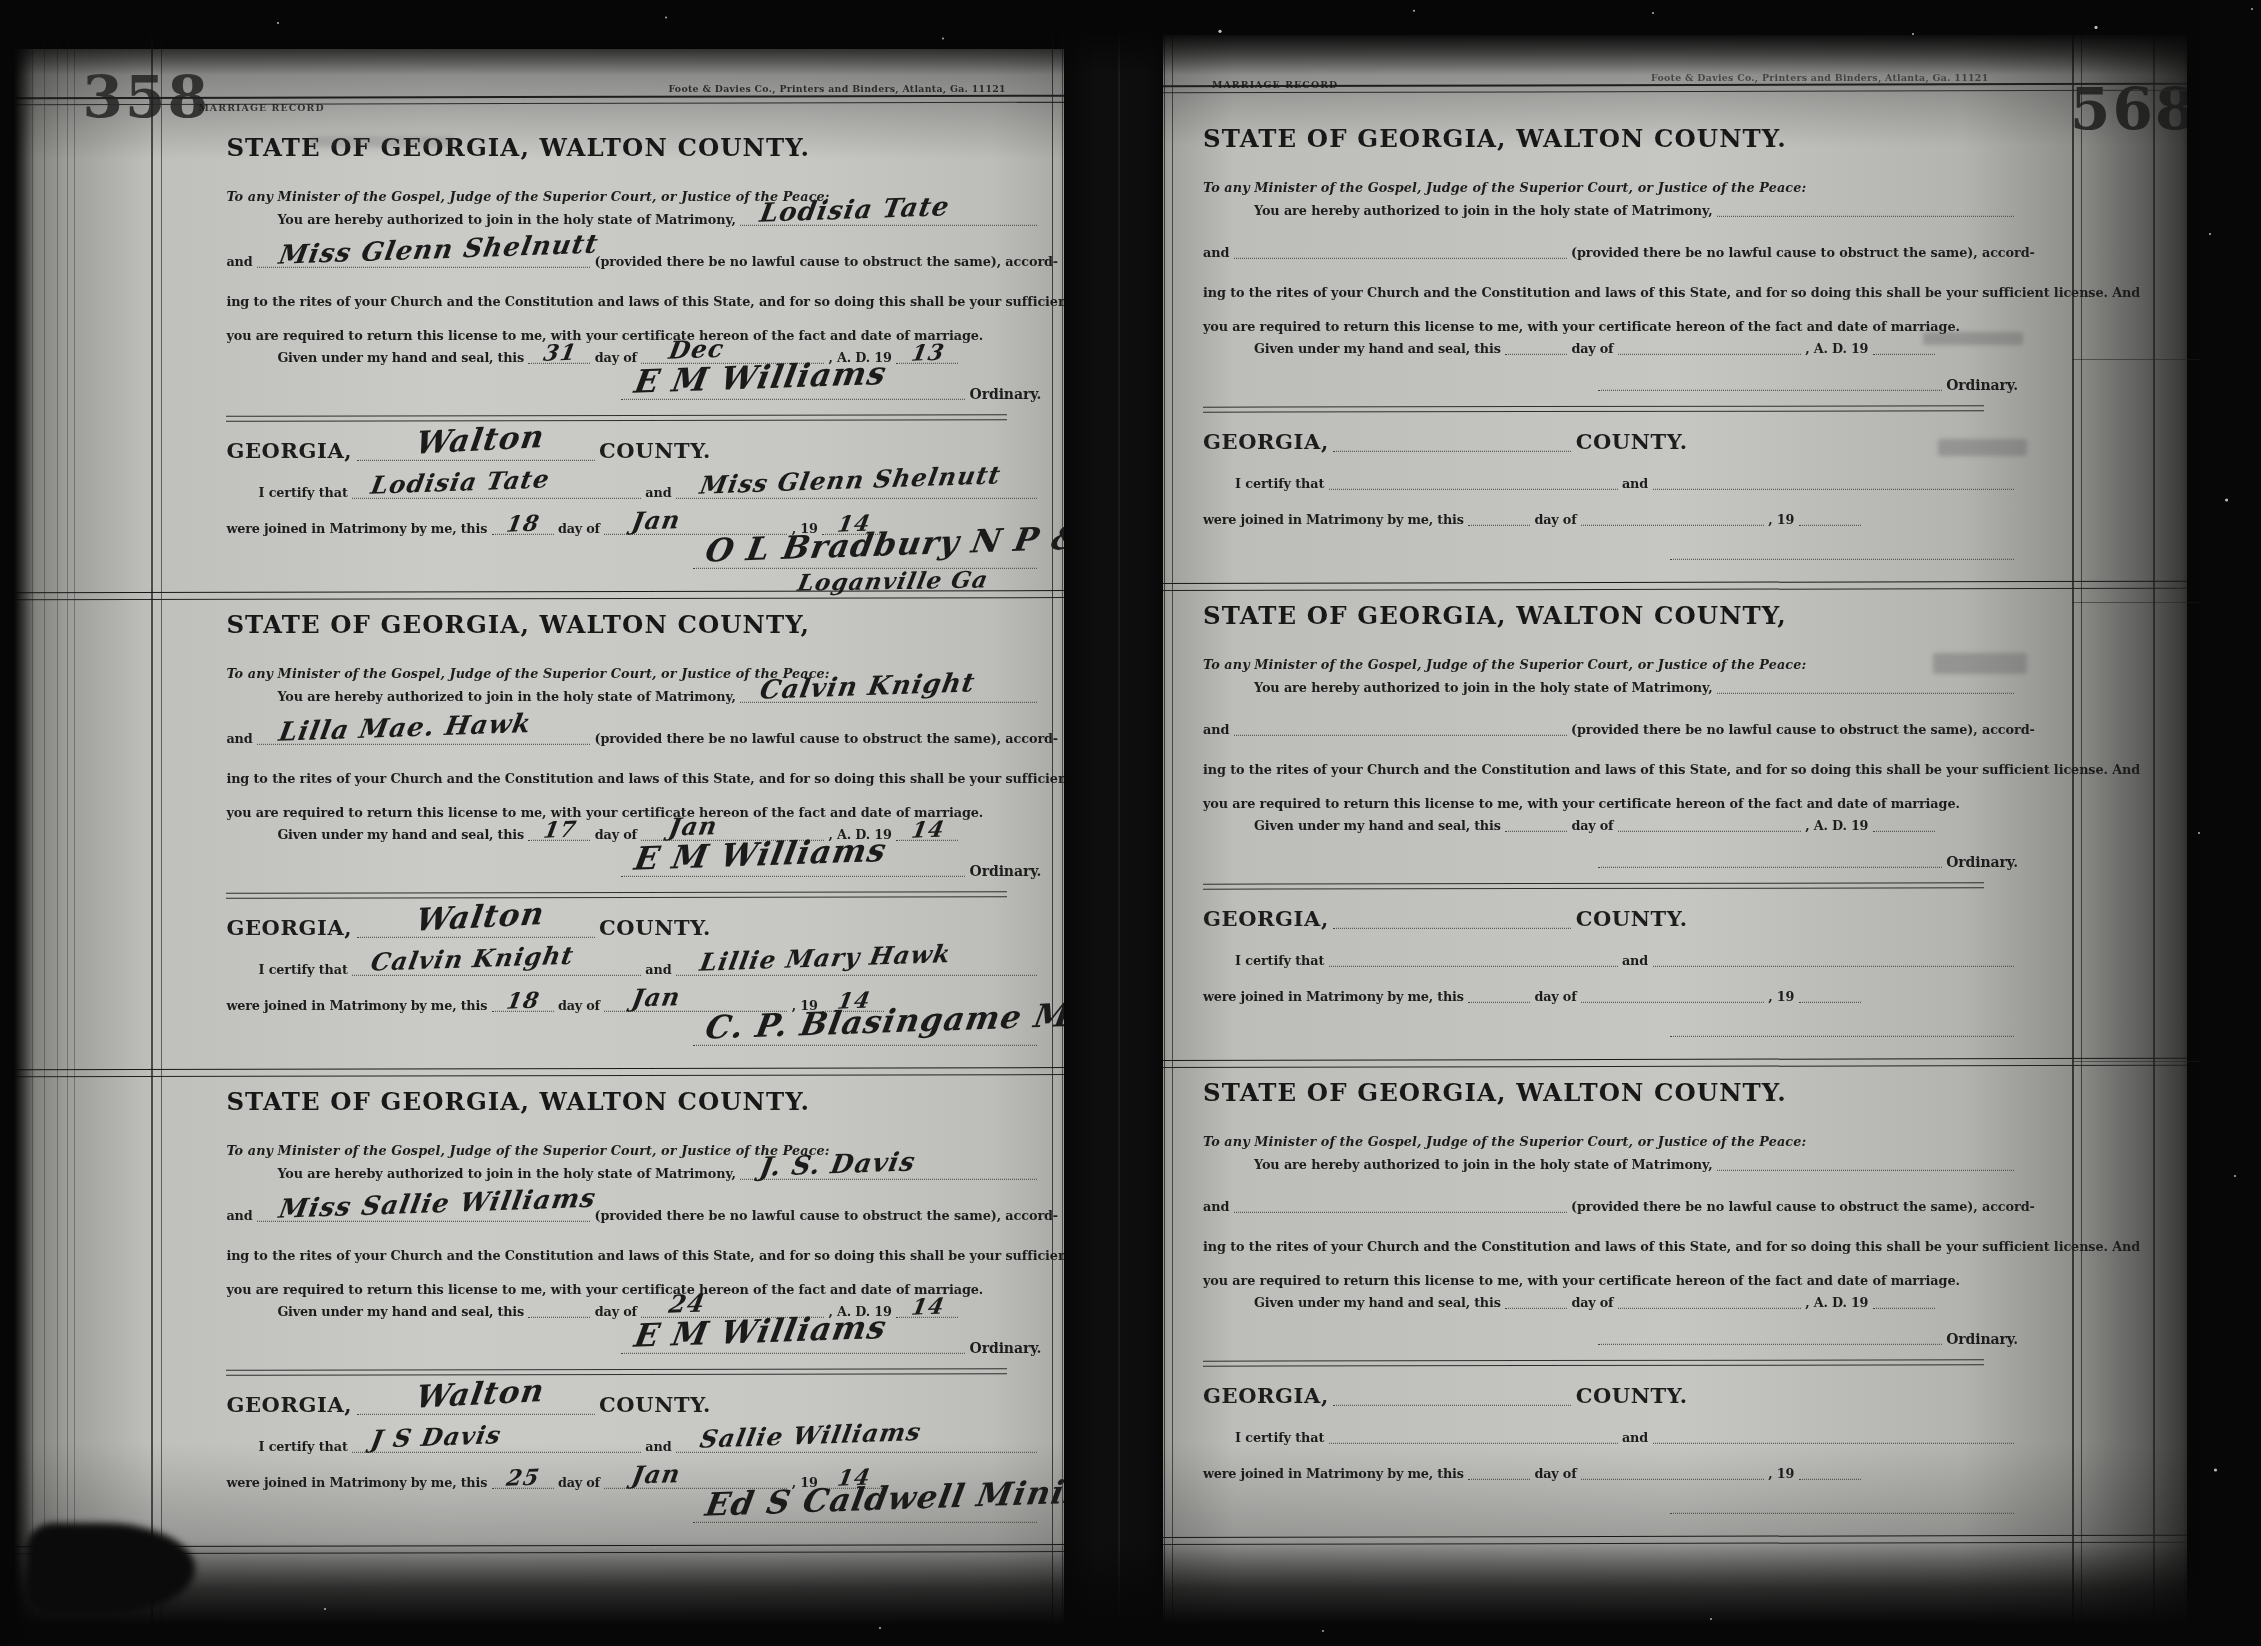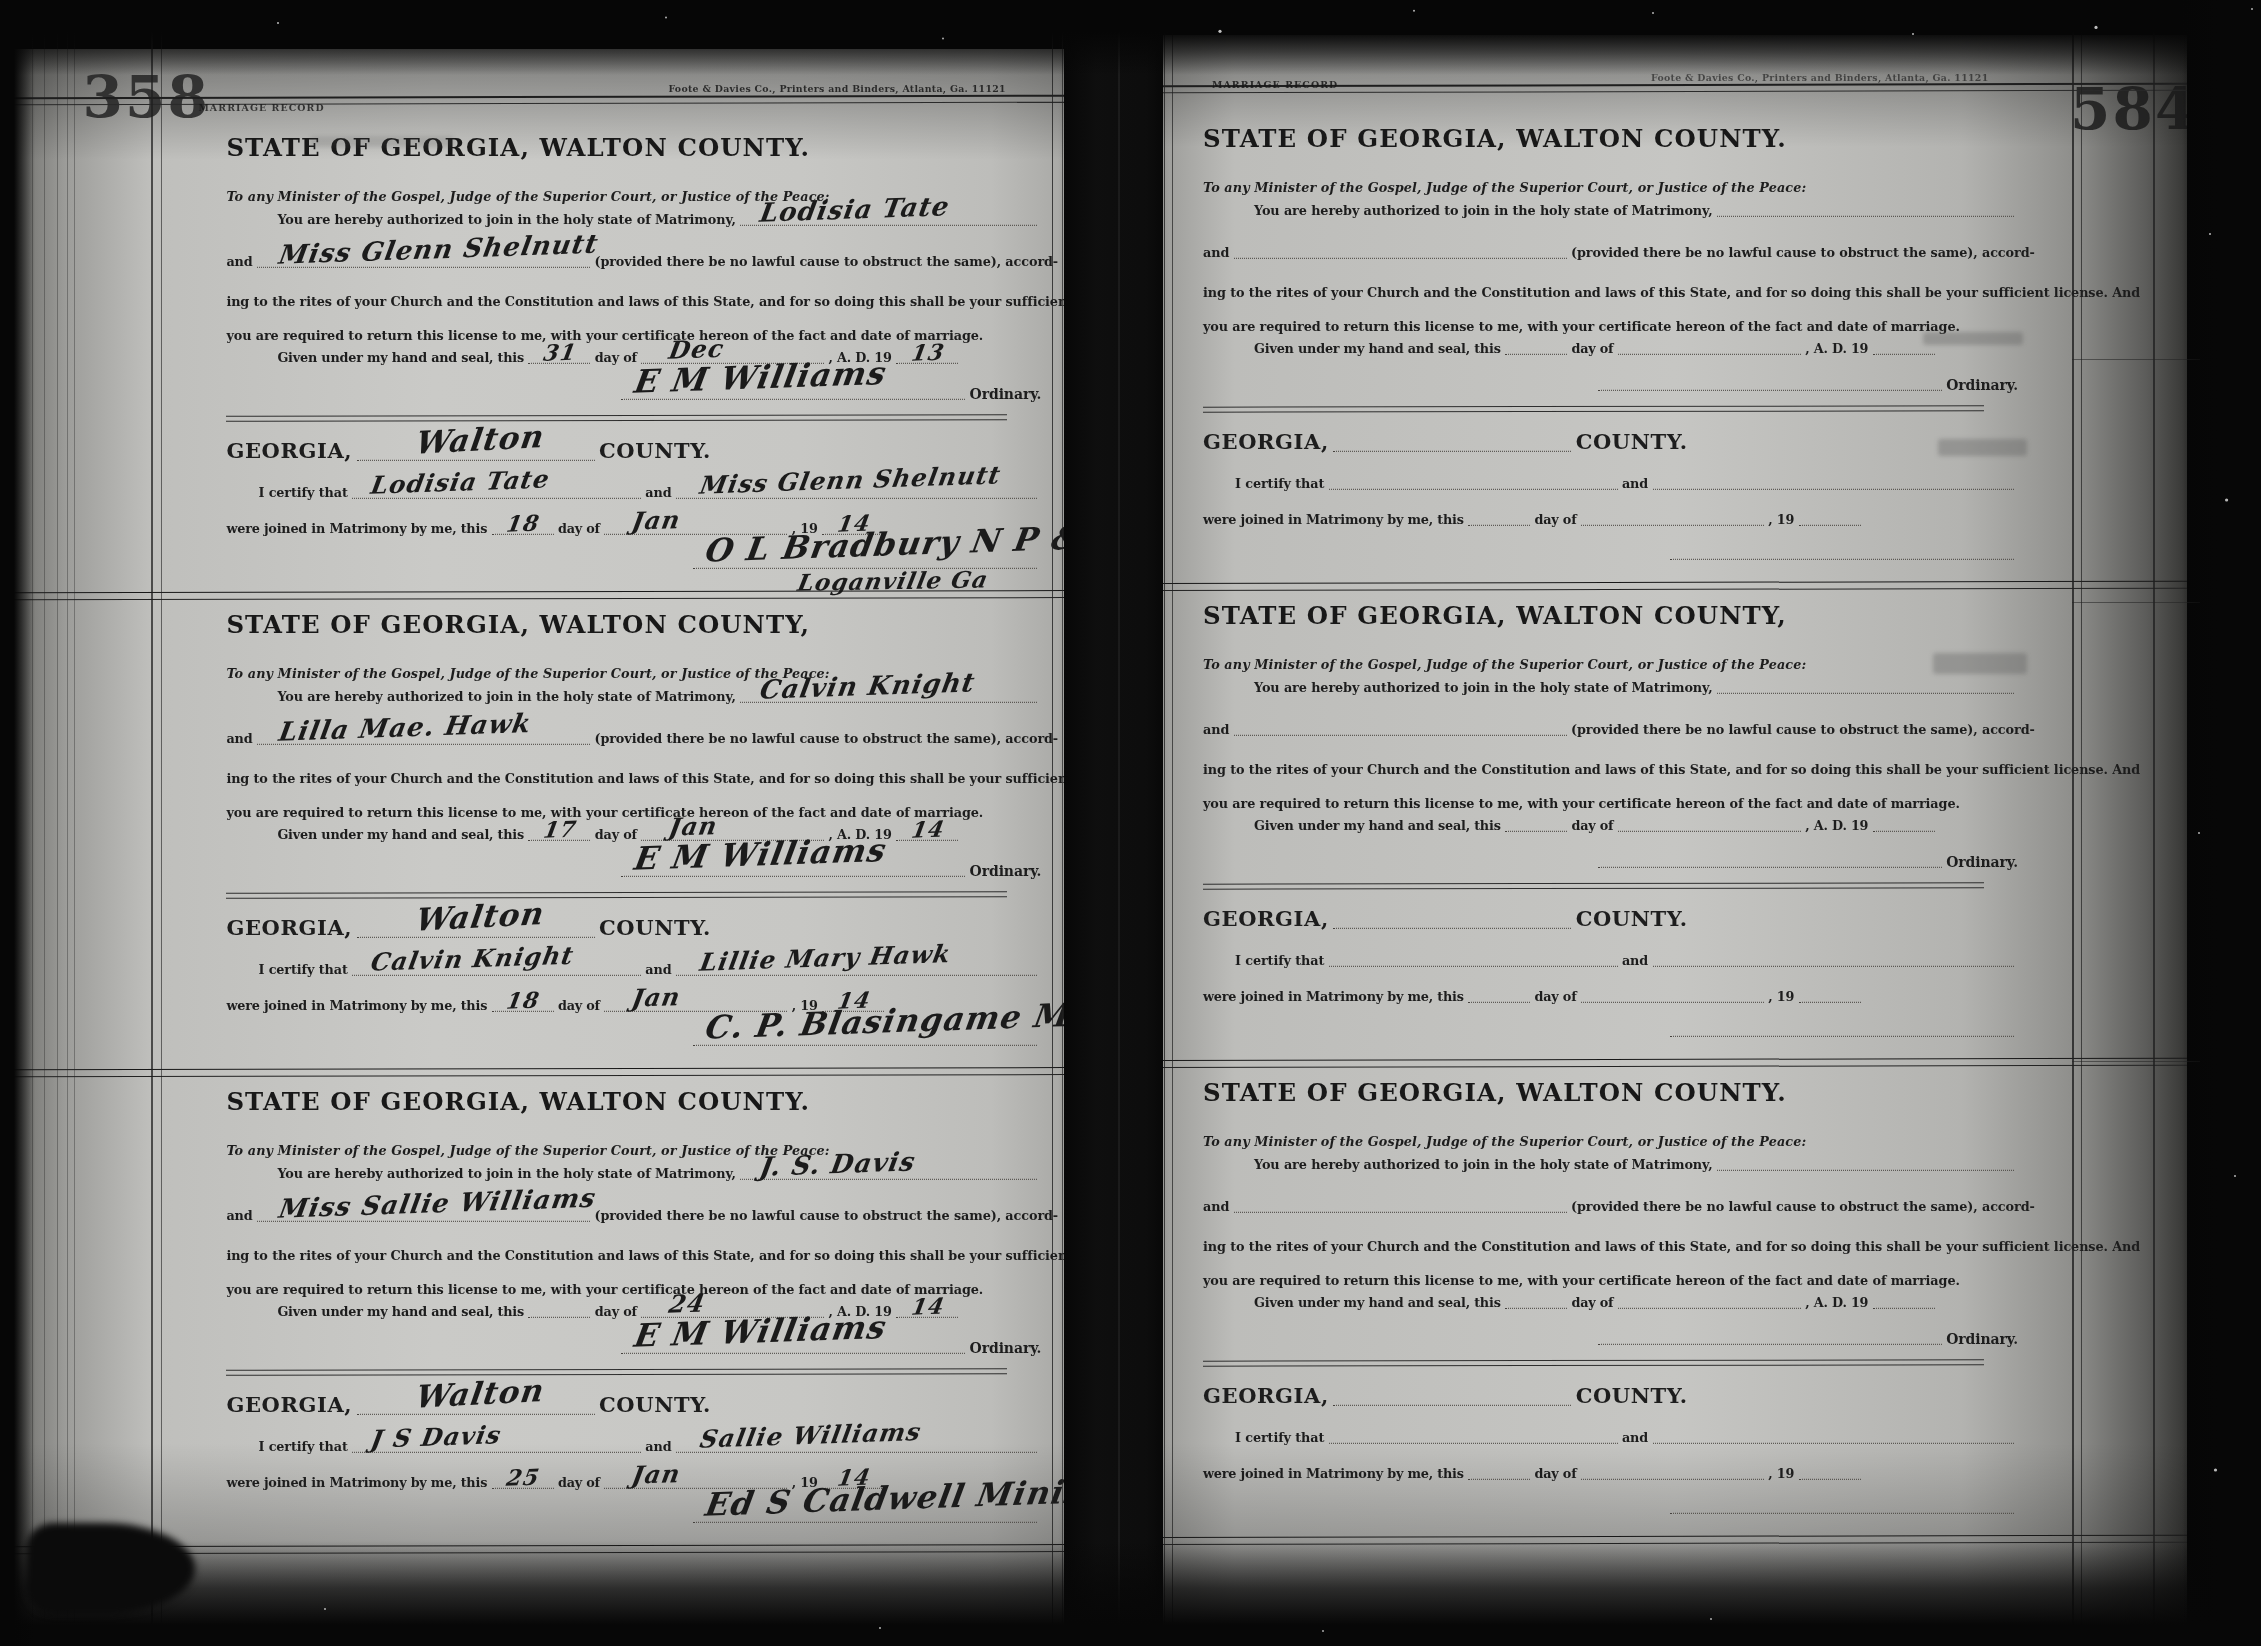--- a/index.html
+++ b/index.html
@@ -352,21 +352,21 @@
               <span class="hw sig">Ed S Caldwell  Minister</span>
               <span class="hw sig2"></span>
             </span>
     </div>
     <div class="blockrule"></div>
   </section>
 </div>
   </div>
 
   <div class="page page-r">
-    <div class="pagenum pn-r">584</div>
+    <div class="pagenum pn-r">568</div>
     <div class="toprule"></div>
     <div class="edge-label">MARRIAGE RECORD</div>
     <div class="imprint">Foote &amp; Davies Co., Printers and Binders, Atlanta, Ga. 11121</div>
     <div class="content">
   <section class="license">
     <h2 class="r-header">STATE OF GEORGIA, WALTON COUNTY.</h2>
     <p class="row r-addr">To any Minister of the Gospel, Judge of the Superior Court, or Justice of the Peace:</p>
     <div class="row r-auth">
       <span class="lbl ind">You are hereby authorized to join in the holy state of Matrimony,</span>
       <span class="fill">

